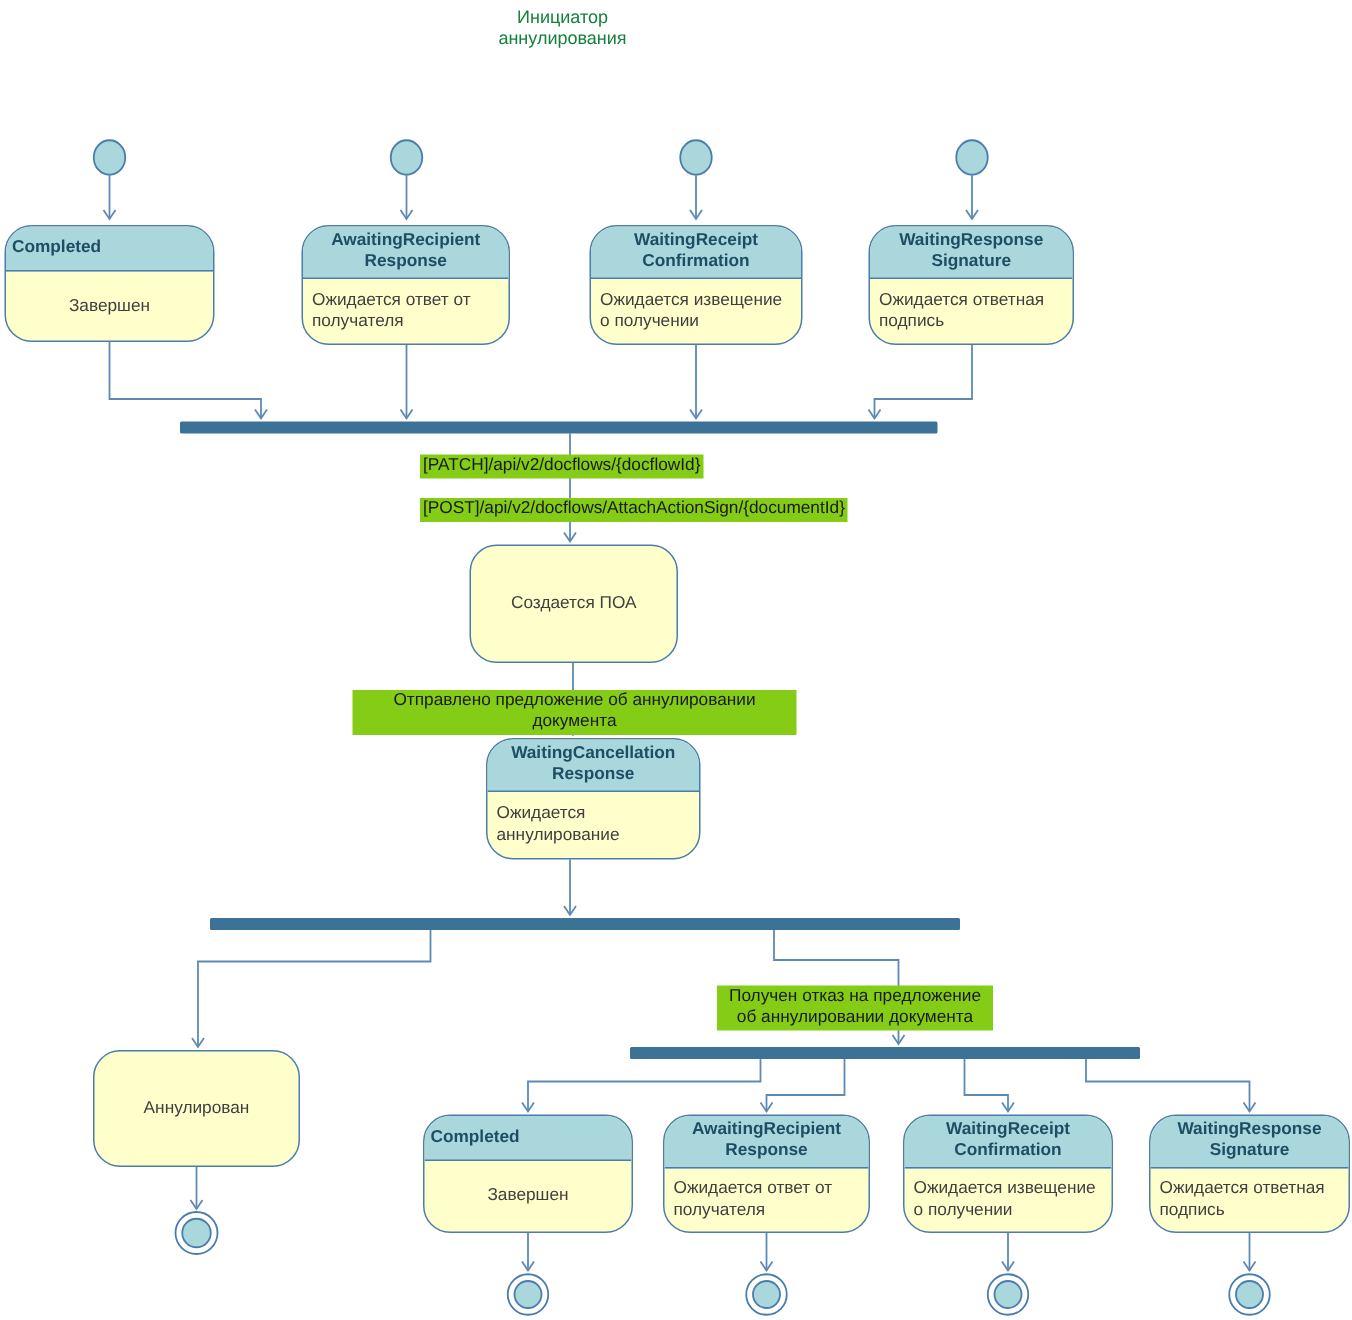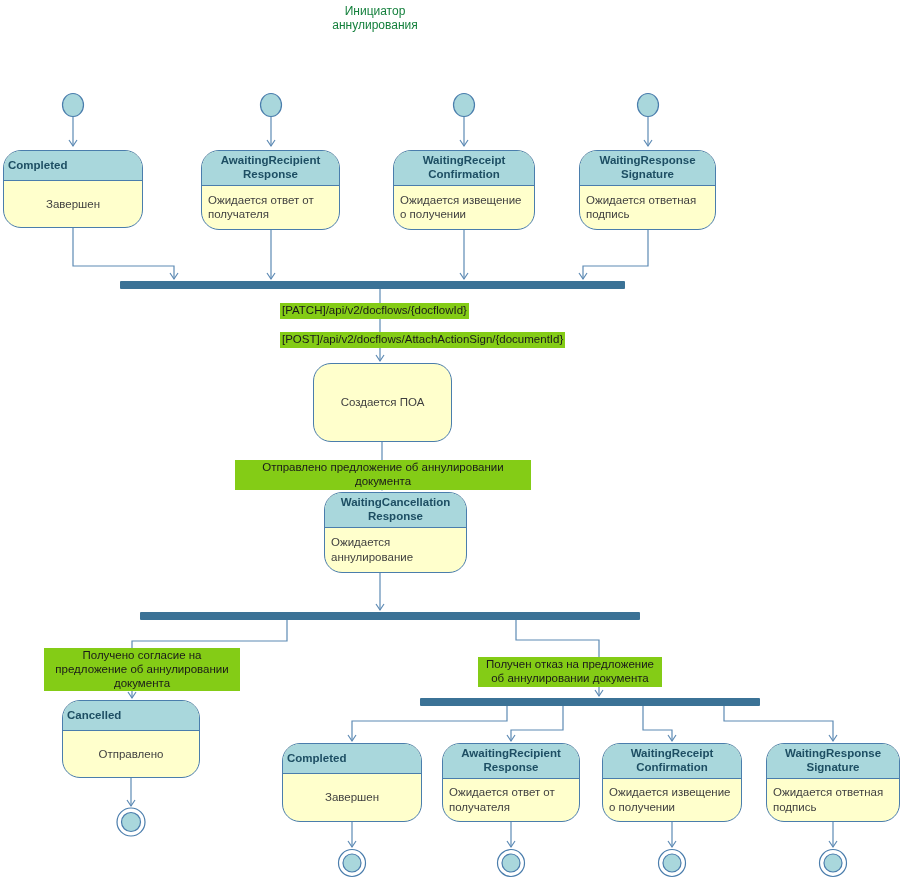--- a/index.html
+++ b/index.html
@@ -149,25 +149,22 @@
   <div class="state" style="left:324px;top:492px;width:143px;height:81px">
     <div class="state-header">
         <span>WaitingCancellation Response</span>
       </div>
     <div class="state-body">
         <span>Ожидается аннулирование</span>
       </div>
   </div>
 
   <div class="state" style="left:62px;top:700px;width:138px;height:78px">
-    <div class="state-header">
-        <span>Cancelled</span>
-      </div>
-    <div class="state-body">
-        <span>Отправлено</span>
+    <div class="state-body">
+        <span>Аннулирован</span>
       </div>
   </div>
 
   <div class="state" style="left:282px;top:743px;width:140px;height:79px">
     <div class="state-header">
         <span>Completed</span>
       </div>
     <div class="state-body">
         <span>Завершен</span>
       </div>
@@ -196,16 +193,15 @@
         <span>Ожидается ответная подпись</span>
       </div>
   </div>
 
   <div class="lbl center title-lbl" style="left:317px;top:3px;width:112px">Инициатор аннулирования</div>
 
   <div class="lbl nowrap" style="left:280px;top:303px">[PATCH]/api/v2/docflows/{docflowId}</div>
   <div class="lbl nowrap" style="left:280px;top:332px">[POST]/api/v2/docflows/AttachActionSign/{documentId}</div>
 
   <div class="lbl center" style="left:235px;top:460px;width:292px">Отправлено предложение об аннулировании документа</div>
-  <div class="lbl center" style="left:44px;top:648px;width:192px">Получено согласие на предложение об аннулировании документа</div>
   <div class="lbl center" style="left:478px;top:657px;width:180px">Получен отказ на предложение об аннулировании документа</div>
 
 </div>
 
 </body></html>

